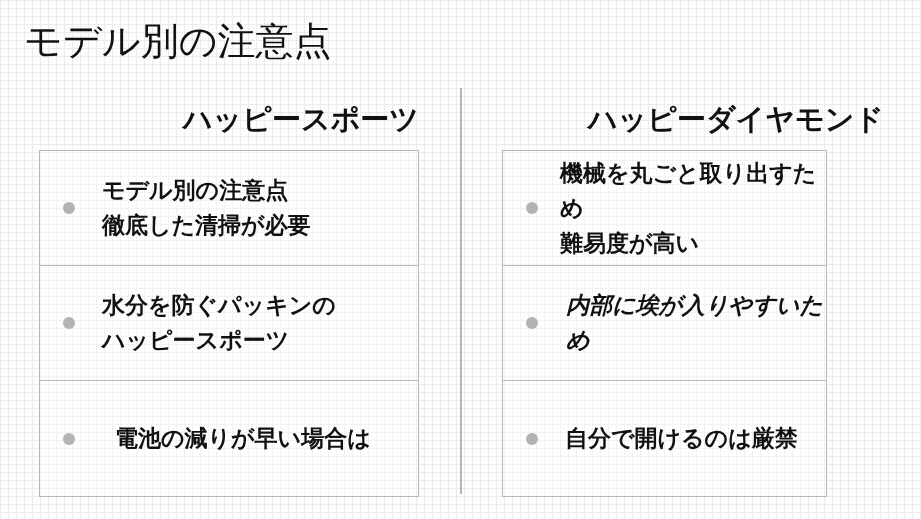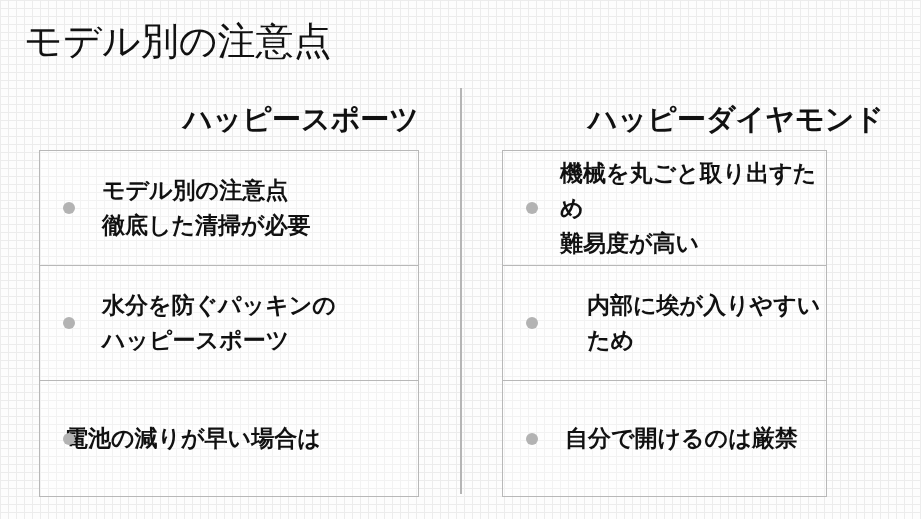--- a/index.html
+++ b/index.html
@@ -43,37 +43,37 @@
   </div>
   <div class="cell">
     <span class="dot"></span>
     <div class="txt">
       <span>水分を防ぐパッキンの</span>
       <span>ハッピースポーツ</span>
     </div>
   </div>
   <div class="cell">
     <span class="dot"></span>
-    <div class="txt" style="margin-left:25px;">
+    <div class="txt" style="margin-left:75px;">
       <span>電池の減りが早い場合は</span>
     </div>
   </div>
 </div>
 
 <div class="box" style="left:502px;width:325px;">
   <div class="cell">
     <span class="dot"></span>
     <div class="txt" style="margin-left:57px;">
       <span>機械を丸ごと取り出すため</span>
       <span>難易度が高い</span>
     </div>
   </div>
   <div class="cell">
     <span class="dot"></span>
-    <div class="txt" style="margin-left:84px;">
+    <div class="txt" style="margin-left:63px;font-style:italic;">
       <span>内部に埃が入りやすいため</span>
     </div>
   </div>
   <div class="cell">
     <span class="dot"></span>
     <div class="txt" style="">
       <span>自分で開けるのは厳禁</span>
     </div>
   </div>
 </div>

